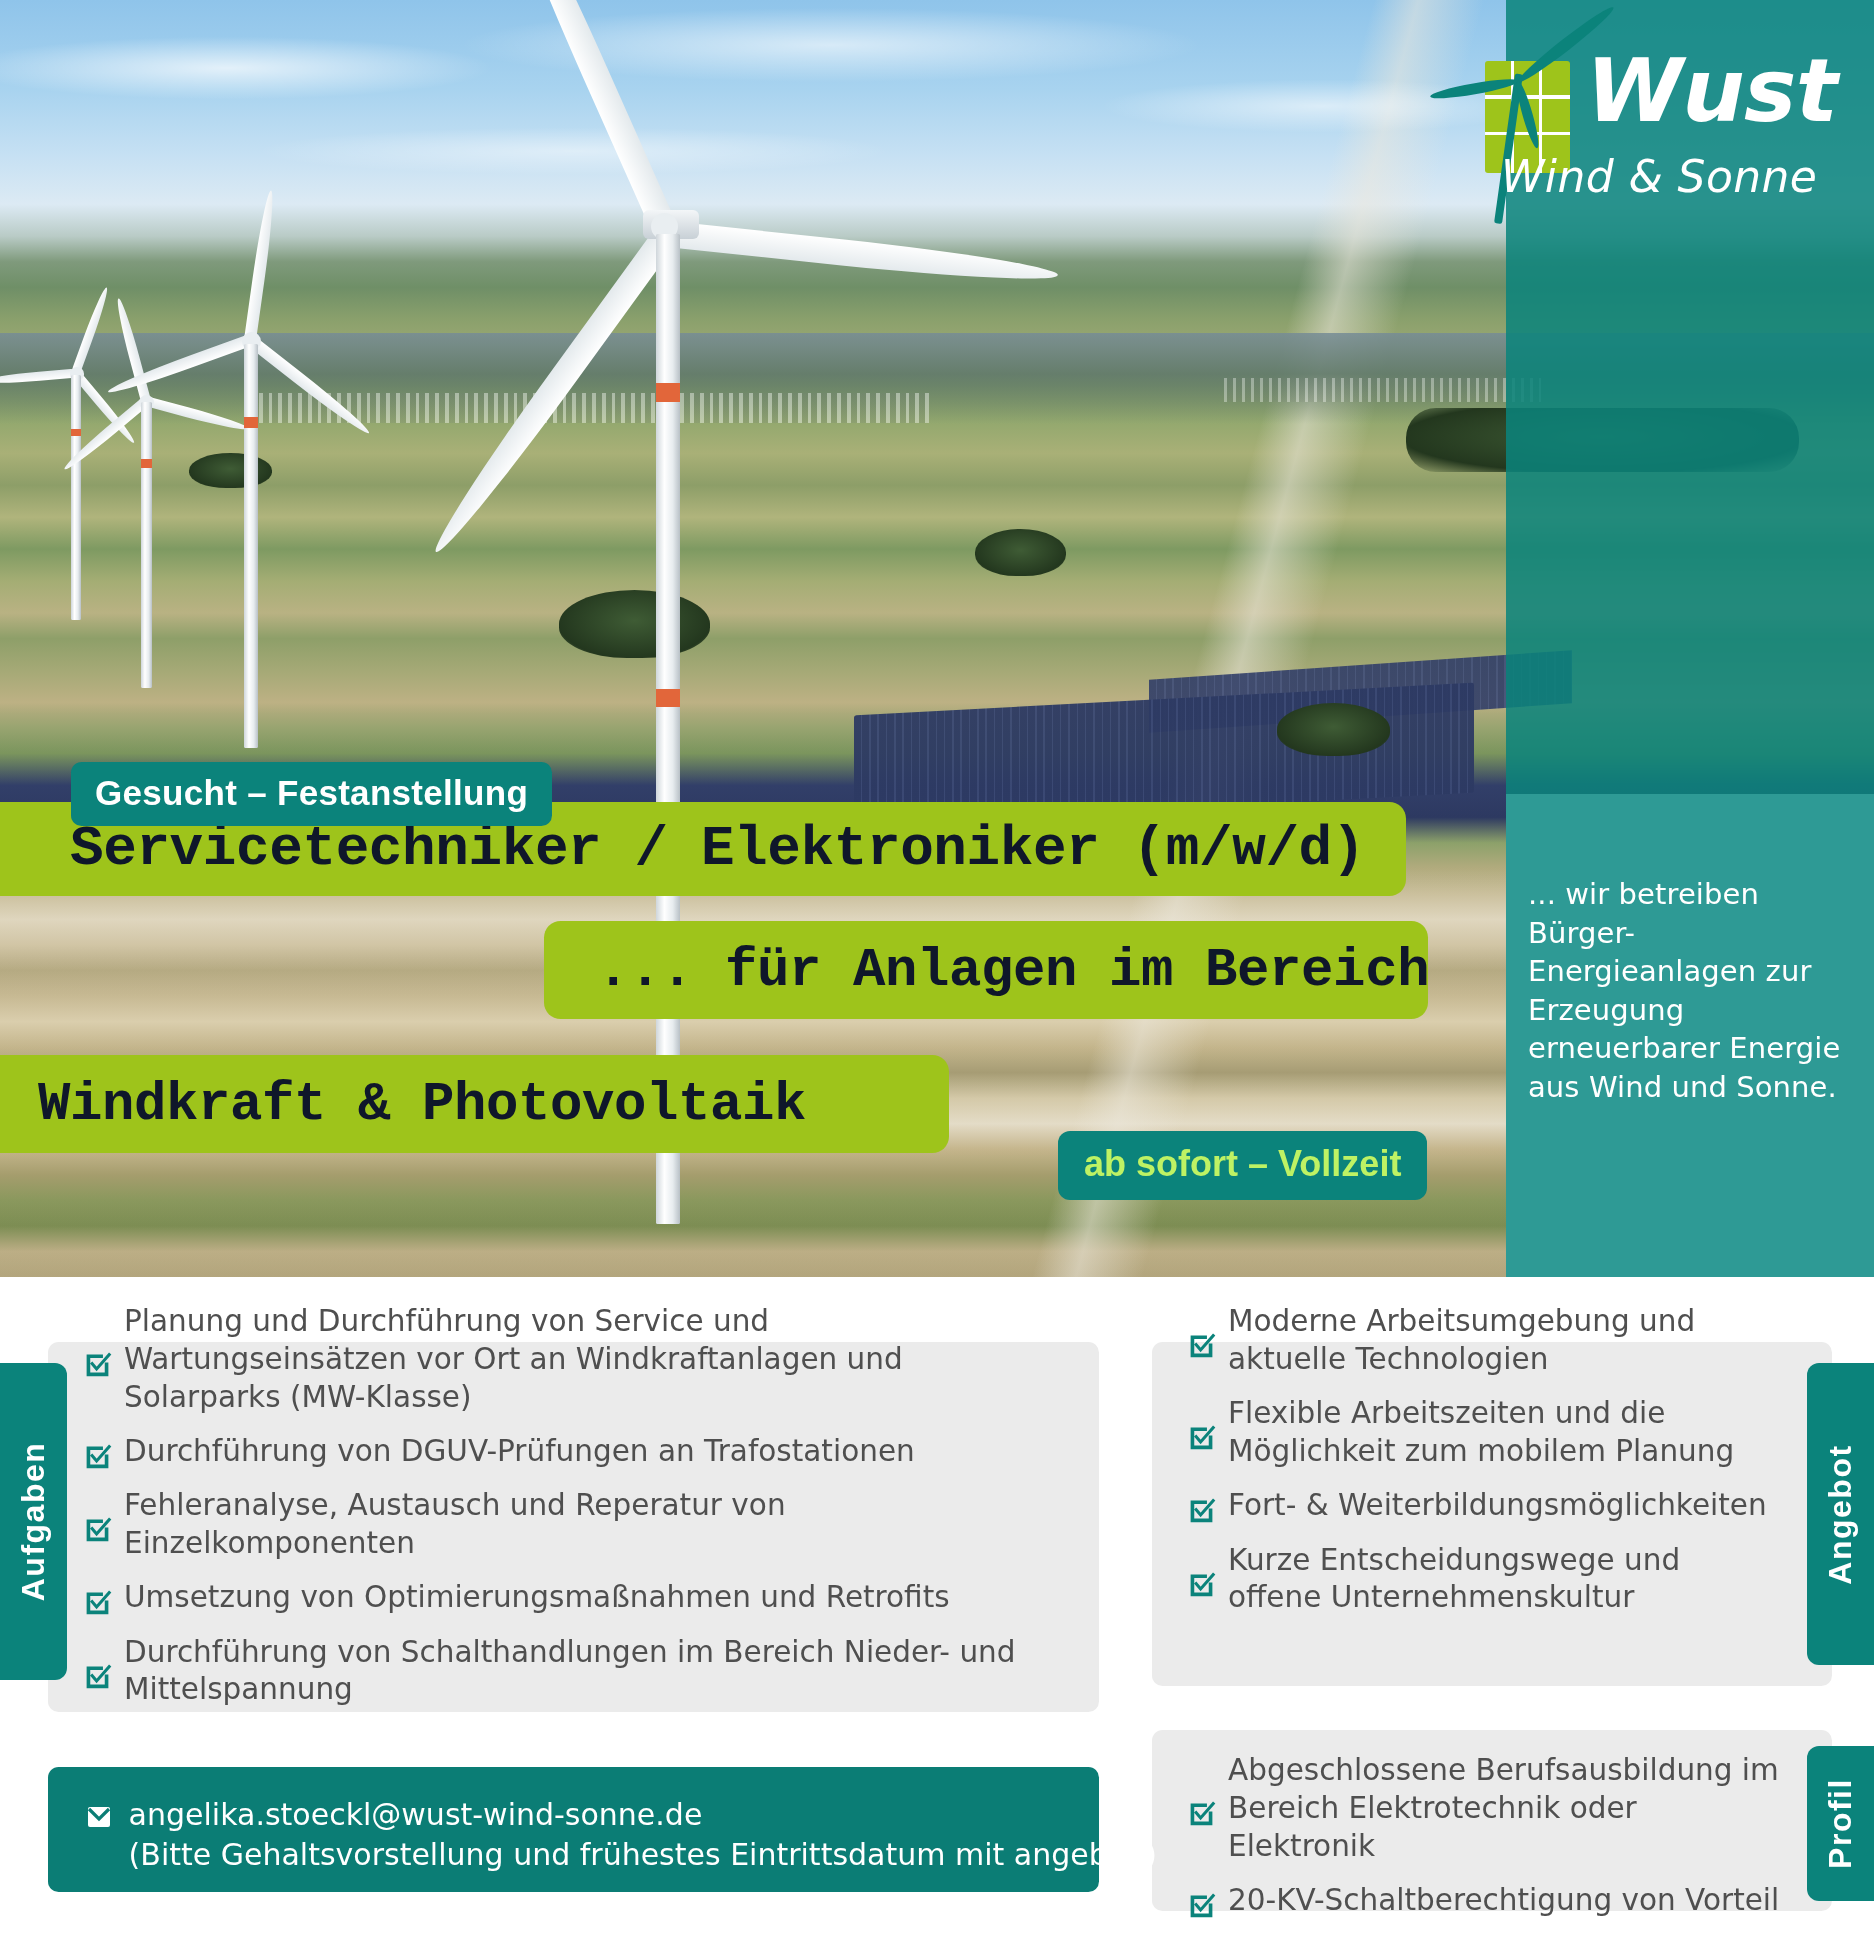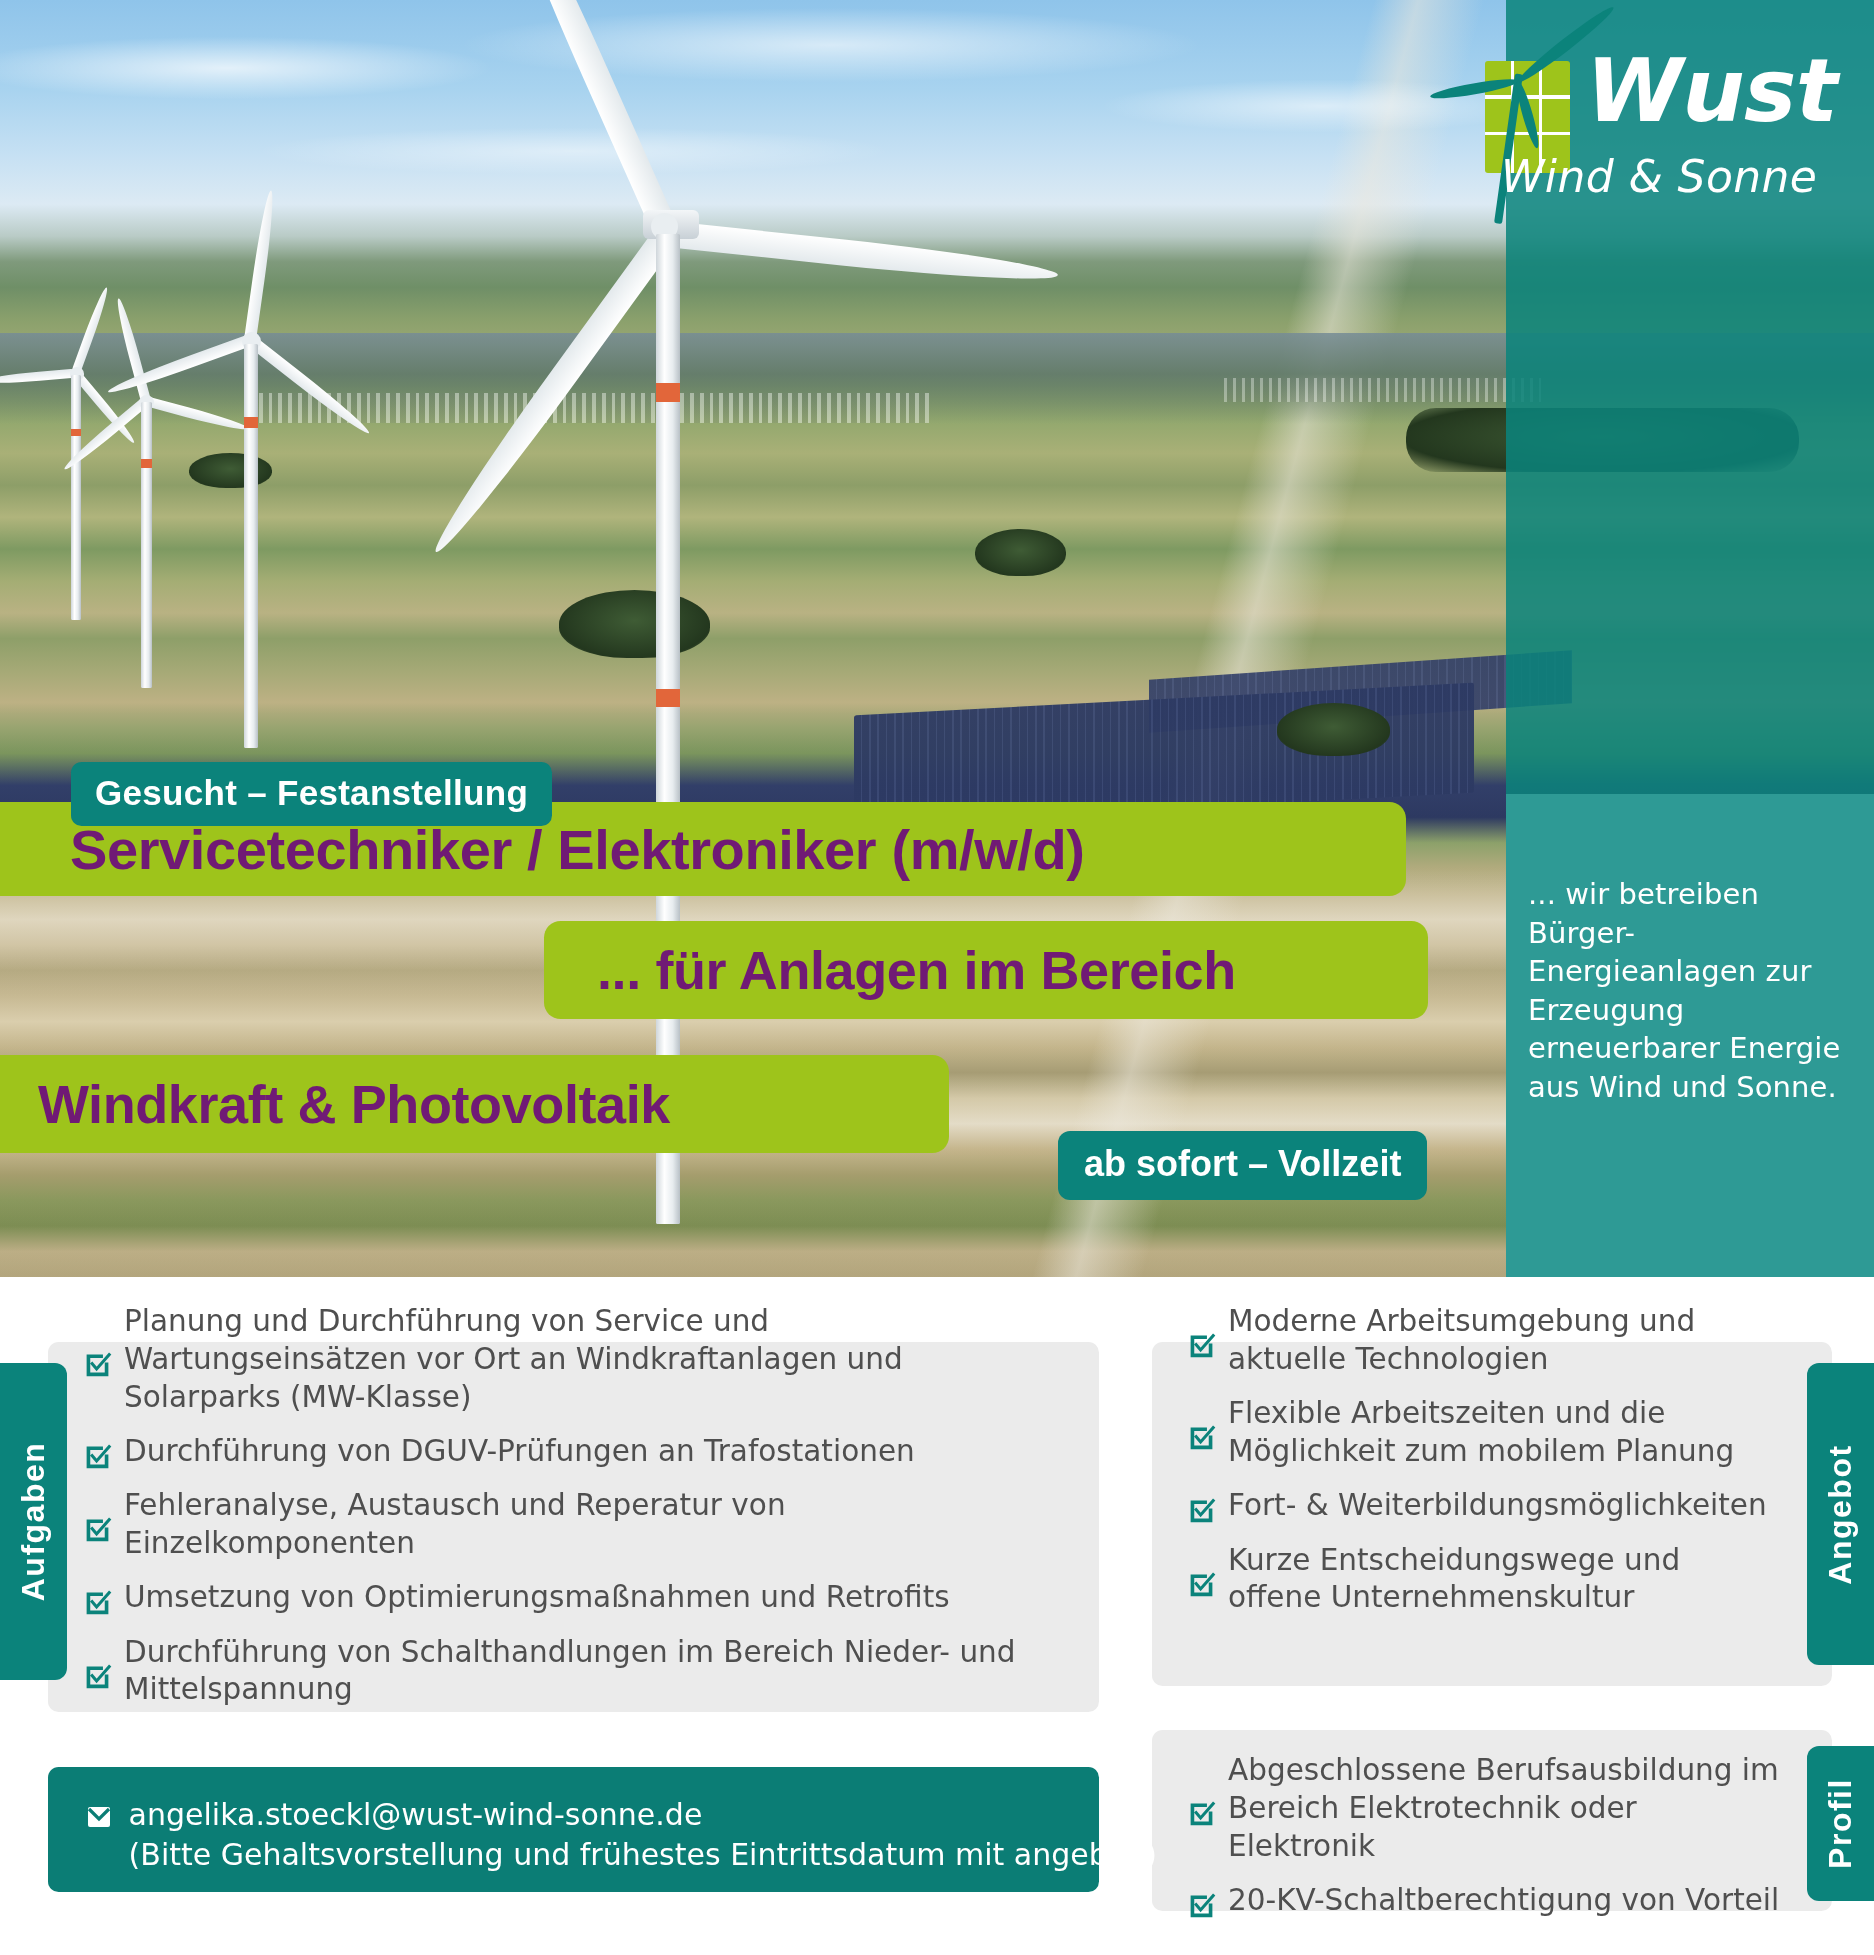--- a/index.html
+++ b/index.html
@@ -298,37 +298,37 @@
     border-radius: 16.6px;
     padding-left: 53px;
   }
   .band-field {
     left: 0; top: 1055px;
     width: 949px; height: 98px;
     border-radius: 0 16.6px 16.6px 0;
     padding-left: 38px;
   }
   .band-text {
-    color: #701a75;
+    color: #0f172a;
     font-size: 56px;
     font-weight: 700;
-    font-family: Liberation Sans, sans-serif;
+    font-family: Liberation Mono, monospace;
     white-space: nowrap;
     letter-spacing: -0.4px;
   }
   .band-sub .band-text { font-size: 54px; }
   .band-field .band-text { font-size: 54px; }
 
   .badge-sofort {
     position: absolute;
     left: 1058px; top: 1131px;
     padding: 12px 26px 15px 26px;
     background: #0b837b;
     border-radius: 12px;
-    color: #ffffff;
+    color: #bef264;
     font-size: 36px;
     font-weight: 700;
     font-family: "Liberation Sans", sans-serif;
     z-index: 6;
     white-space: nowrap;
   }
 
   
   .content {
     position: absolute;

